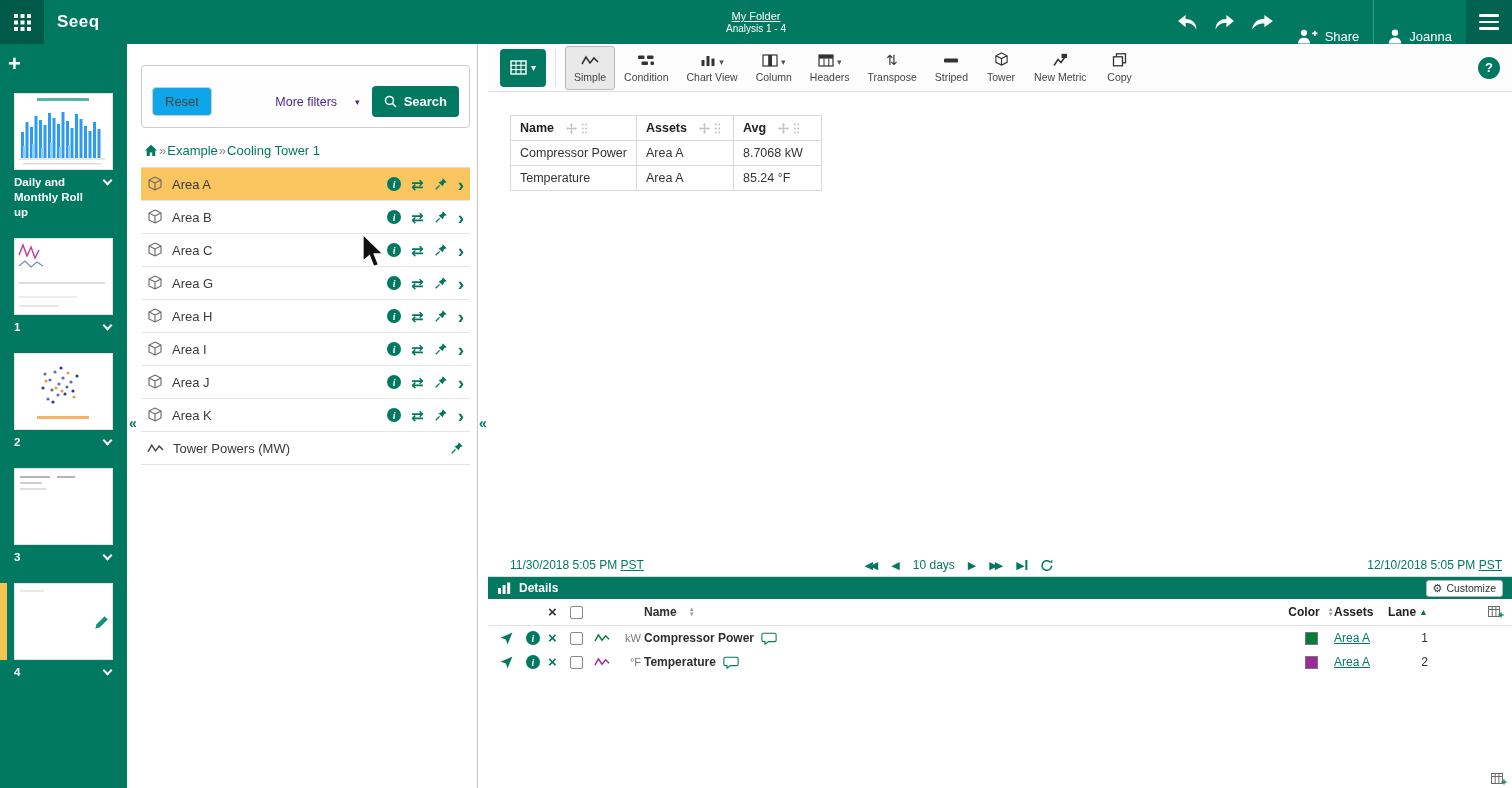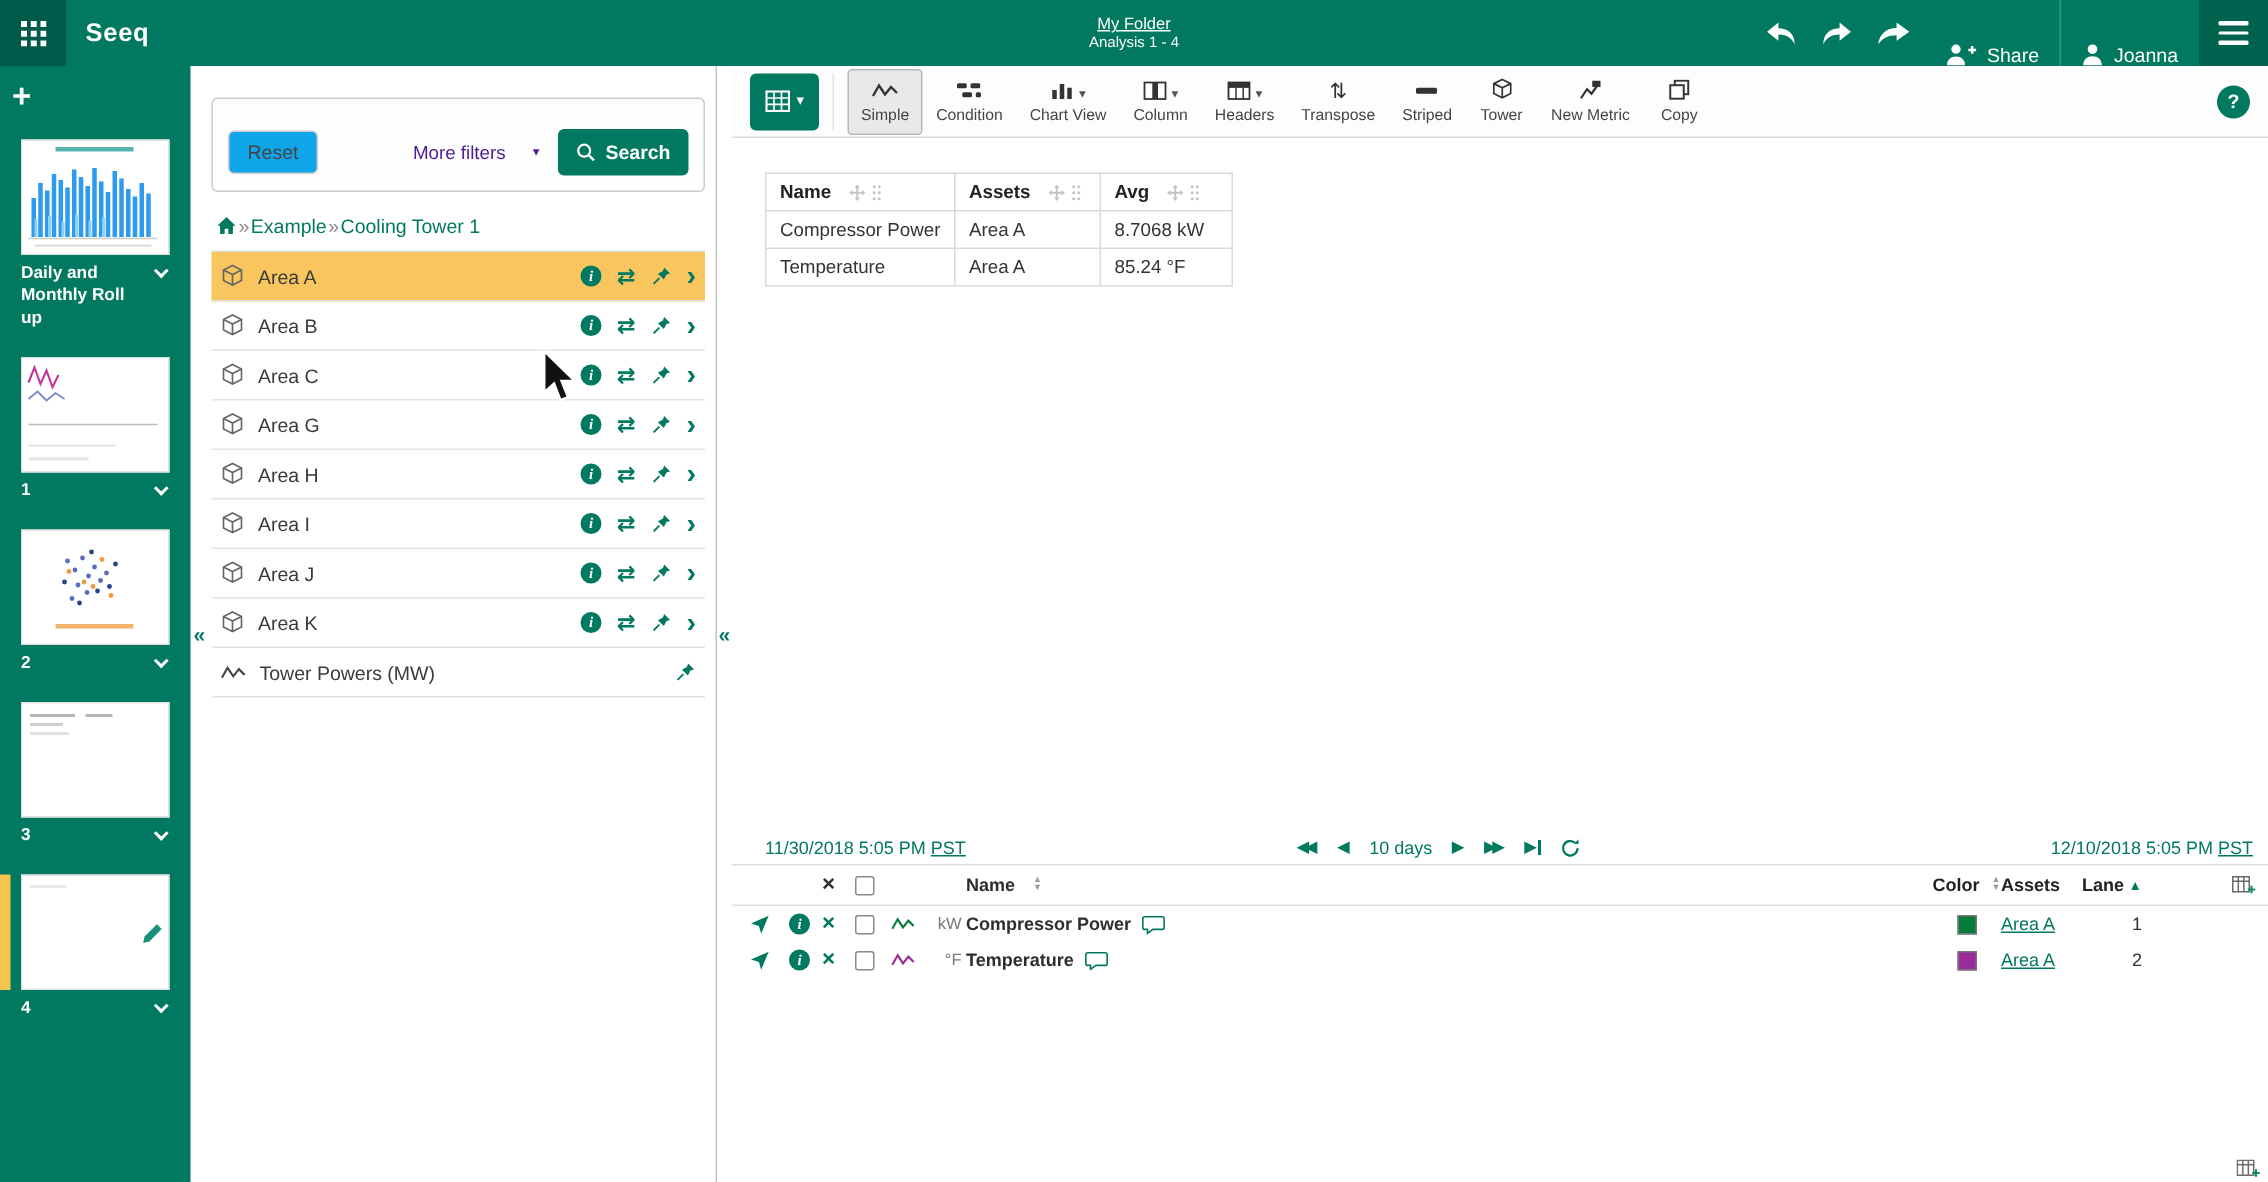--- a/index.html
+++ b/index.html
@@ -763,20 +763,32 @@
             </svg>
         </span>
       </span>
       <span class="dr-right">
         <span>12/10/2018 5:05 PM</span>
         <span class="tz-link">PST</span>
       </span>
     </div>
 
     <div class="details">
+      <div class="details-bar">
+        <svg width="15" height="12" viewBox="0 0 15 12" fill="#fff">
+            <rect x="1" y="6" width="3" height="6"></rect>
+            <rect x="5.6" y="3" width="3" height="9"></rect>
+            <rect x="10.2" y="0.5" width="3" height="11.5"></rect>
+          </svg>
+        <span class="details-title">Details</span>
+        <button class="customize-btn">
+          <span class="gear-glyph">⚙</span>
+          <span>Customize</span>
+        </button>
+      </div>
 
       <div class="dt-header">
         <span class="c-nav"></span>
         <span class="c-info"></span>
         <span class="c-x">
             <span class="x-glyph dark">×</span>
           </span>
         <span class="c-check">
             <span class="checkbox"></span>
           </span>

